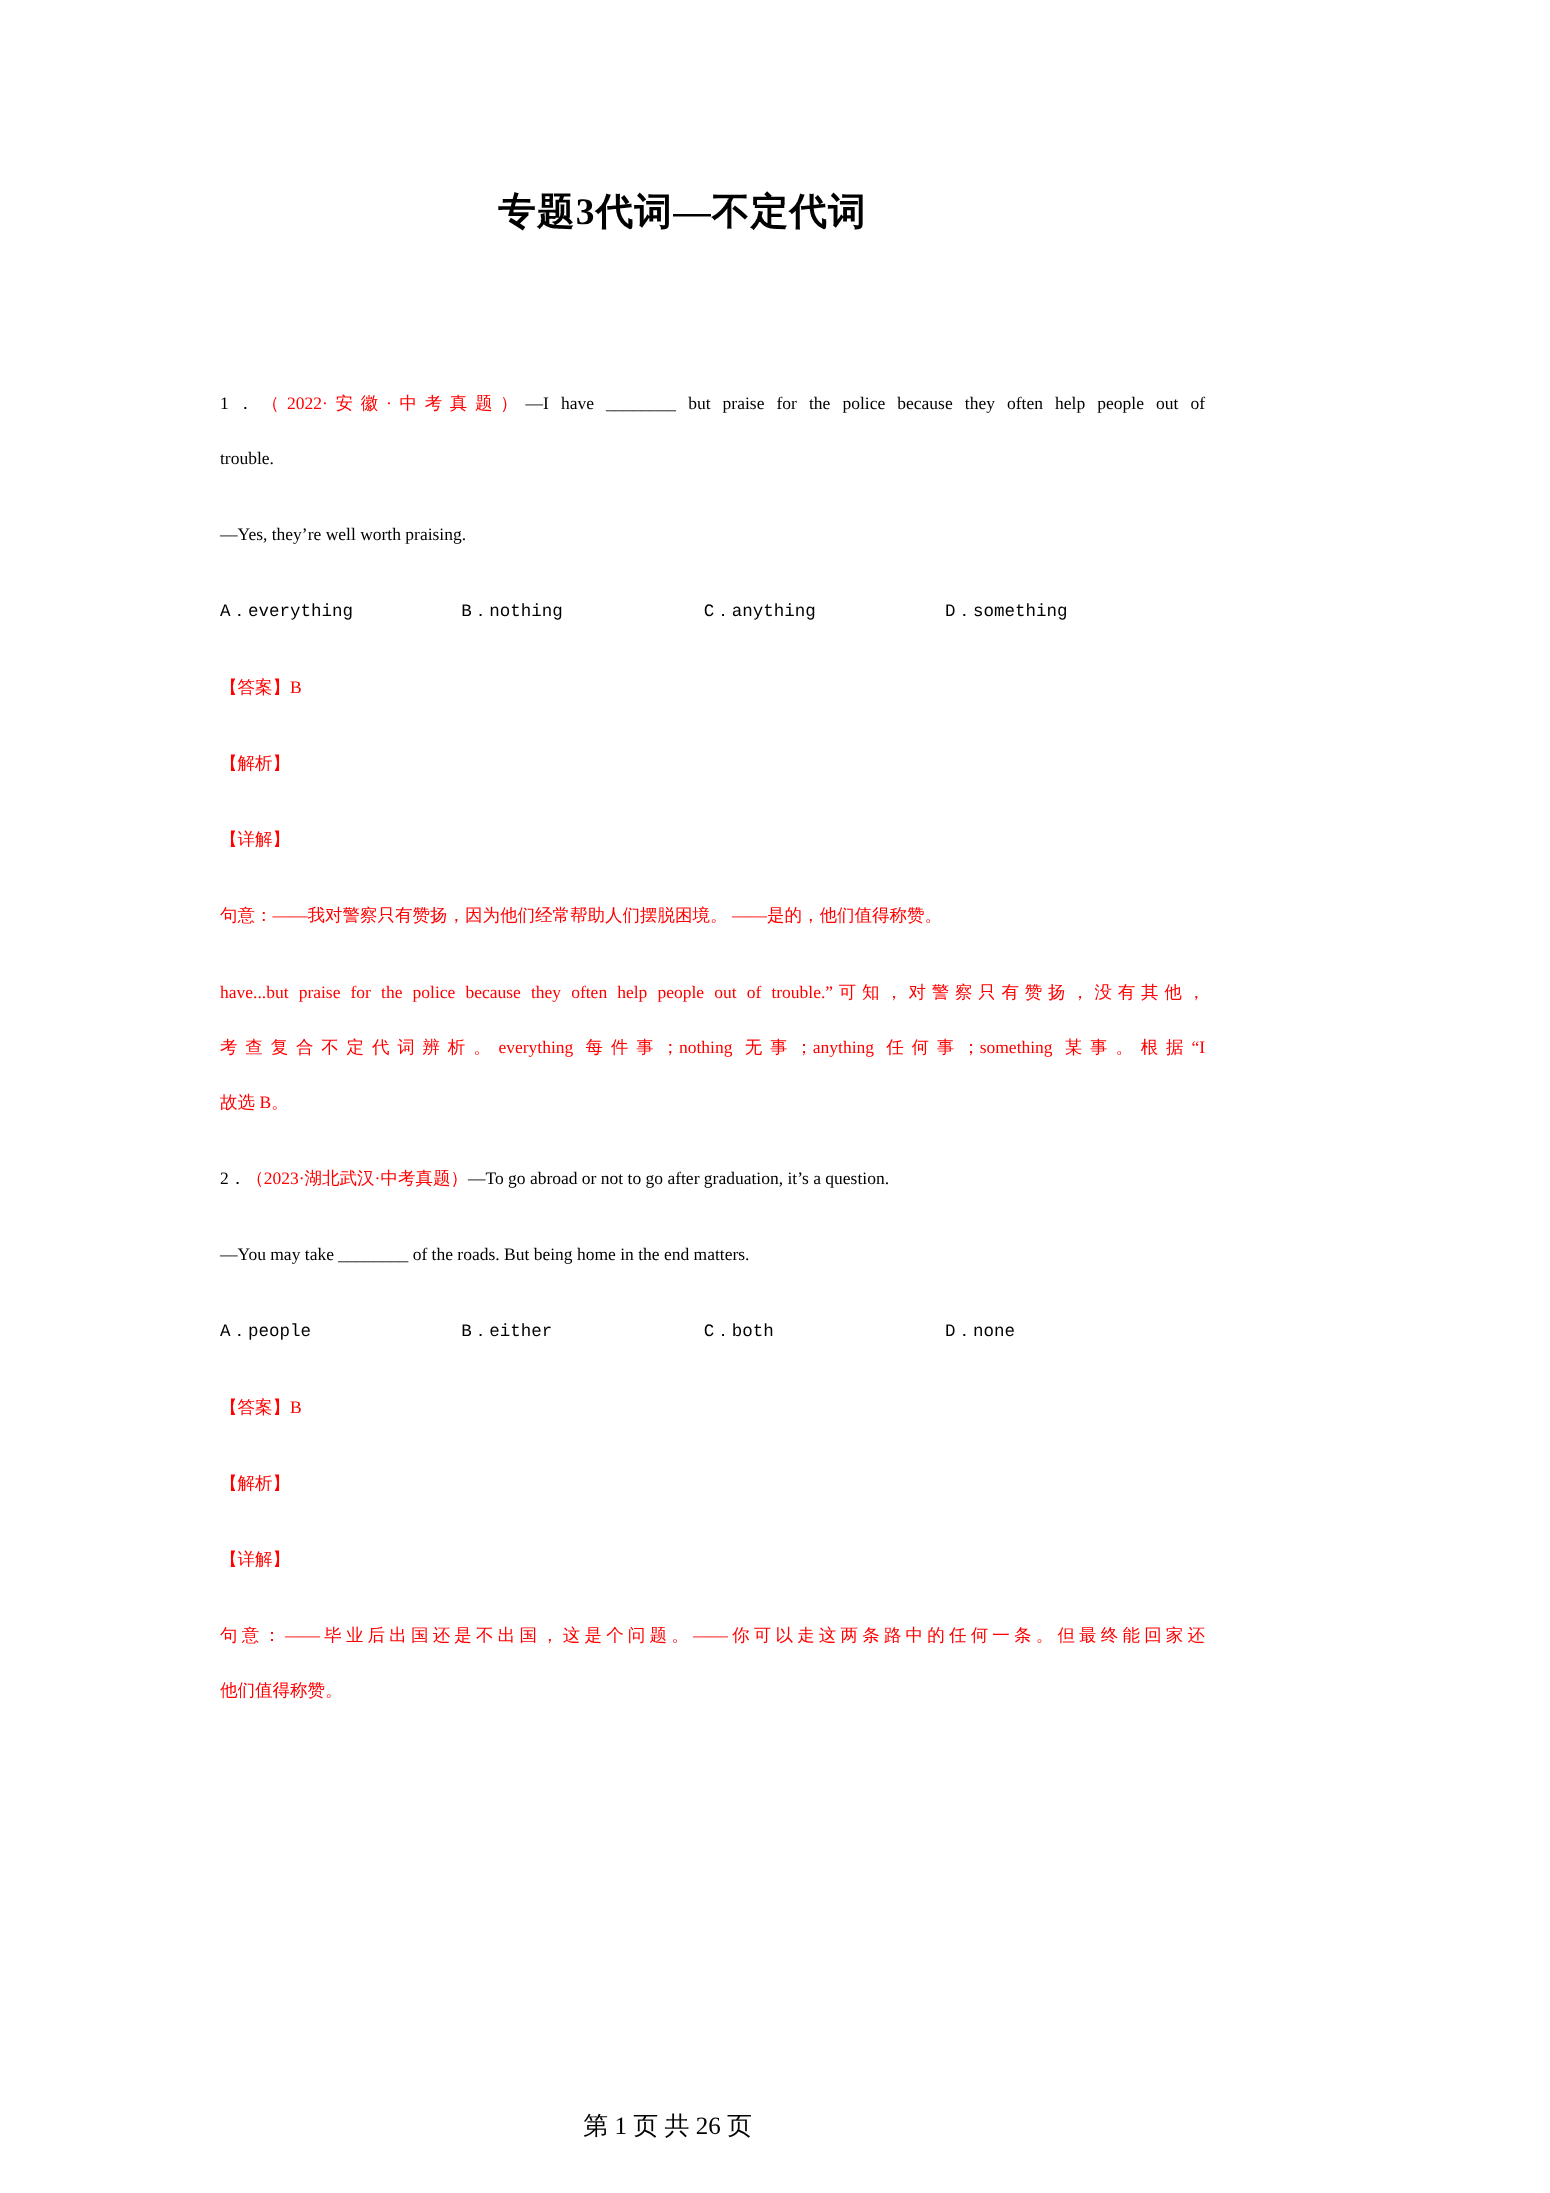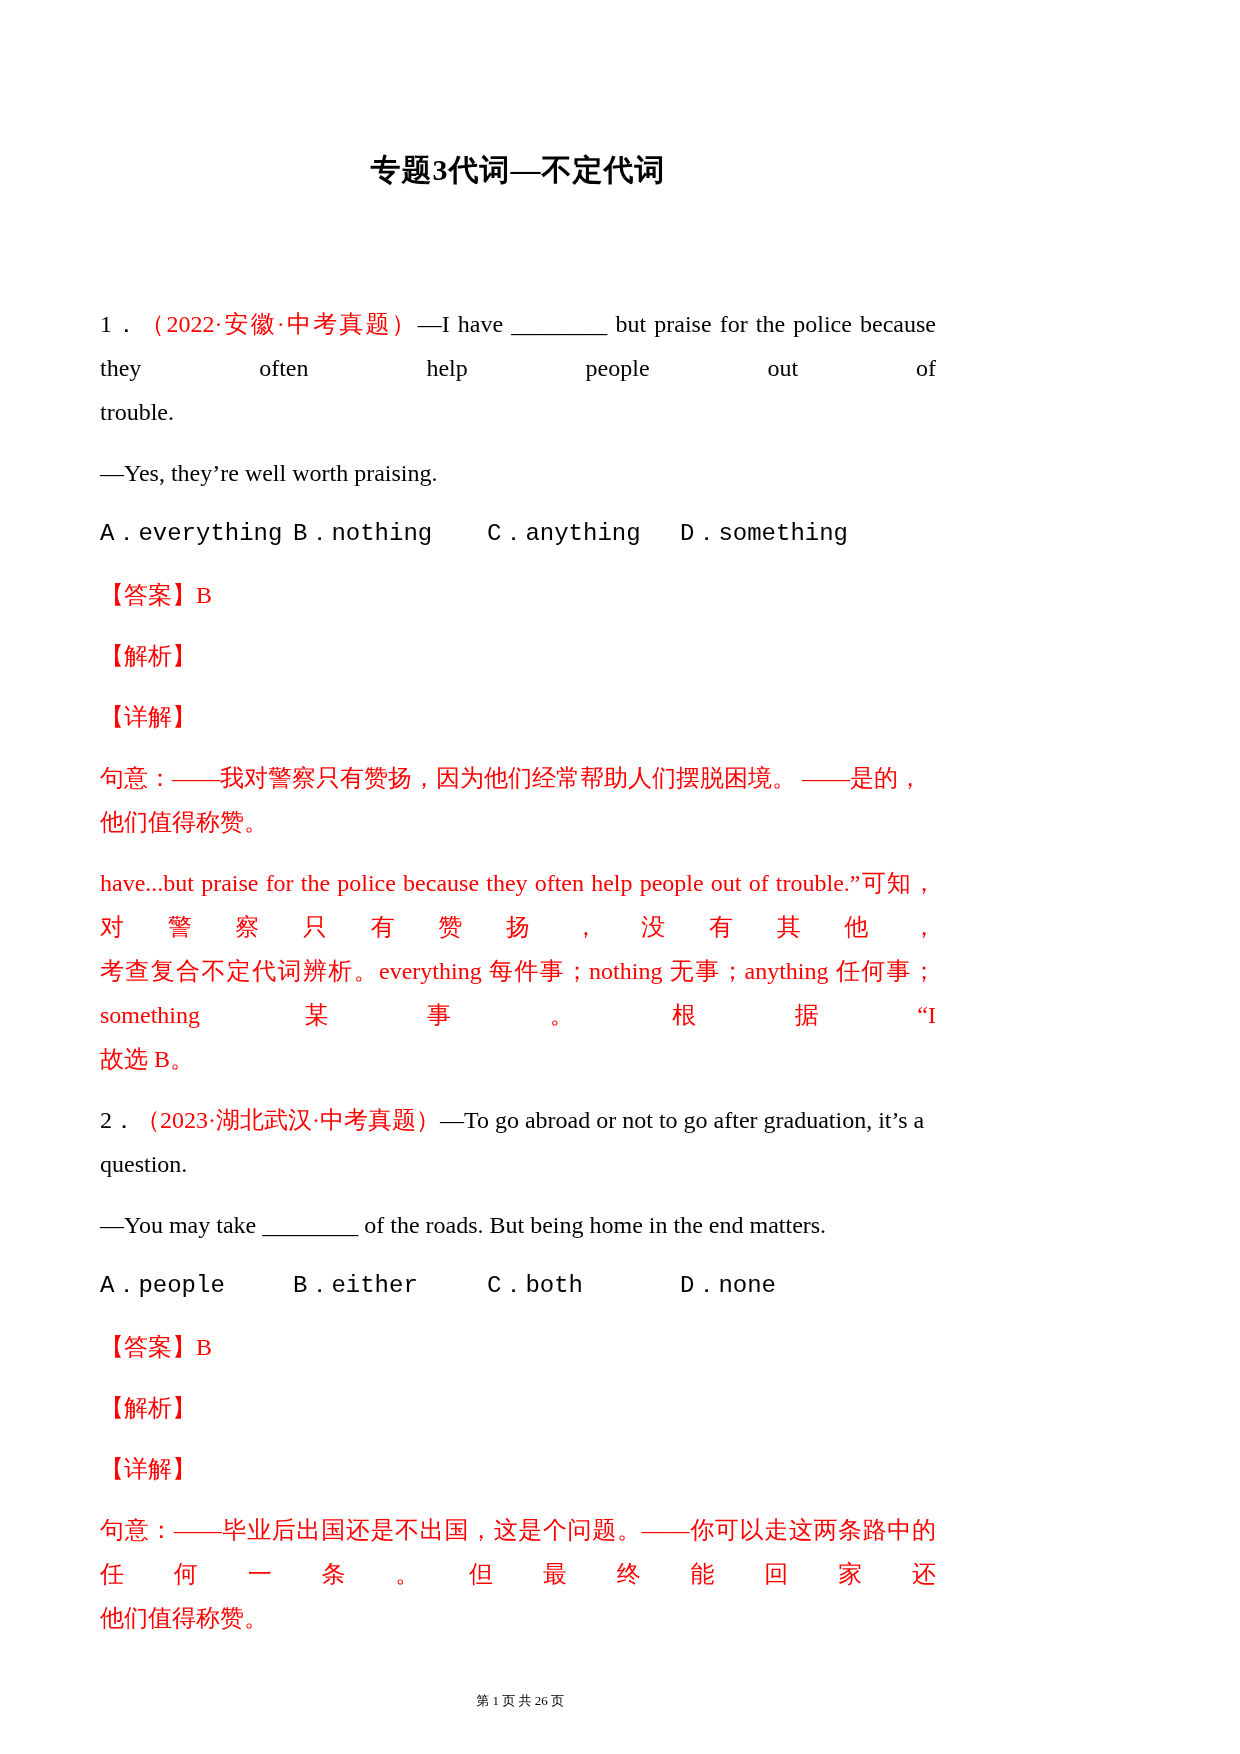--- a/index.html
+++ b/index.html
@@ -4,52 +4,54 @@
 <style>
   html, body { margin: 0; padding: 0; background: #ffffff; }
   .page {
     position: relative;
     width: 1036px;
     height: 1754px;
     background: #ffffff;
     color: #000000;
     font-family: "Liberation Serif", "DejaVu Serif", serif;
     overflow: hidden;
+    padding-left: 28px;
   }
   .title {
     margin: 0 0 110px 0;
     padding-top: 148px;
     text-align: center;
     font-size: 30px;
     font-weight: bold;
     line-height: 44px;
     letter-spacing: 1px;
   }
   .content {
     padding: 0 100px;
-    font-size: 24px;
+    font-size: 14px;
+    margin-left: 48px;
   }
   .para { margin: 0 0 17px 0; }
   .pline { line-height: 44px; }
   .justify { text-align: justify; text-align-last: justify; }
   .red { color: #FF0000; }
   .options {
     display: grid;
     grid-template-columns: 193px 194px 193px auto;
     line-height: 44px;
     margin: 0 0 17px 0;
     font-family: Liberation Mono, monospace;
   }
   .footer {
     position: absolute;
     left: 4px;
     right: 0;
     top: 1689px;
     text-align: center;
-    font-size: 13px;
+    font-size: 20px;
     line-height: 24px;
   }
 </style>
 </head>
 <body>
 
 <div class="page">
 
   <h1 class="title">专题3代词—不定代词</h1>
 

